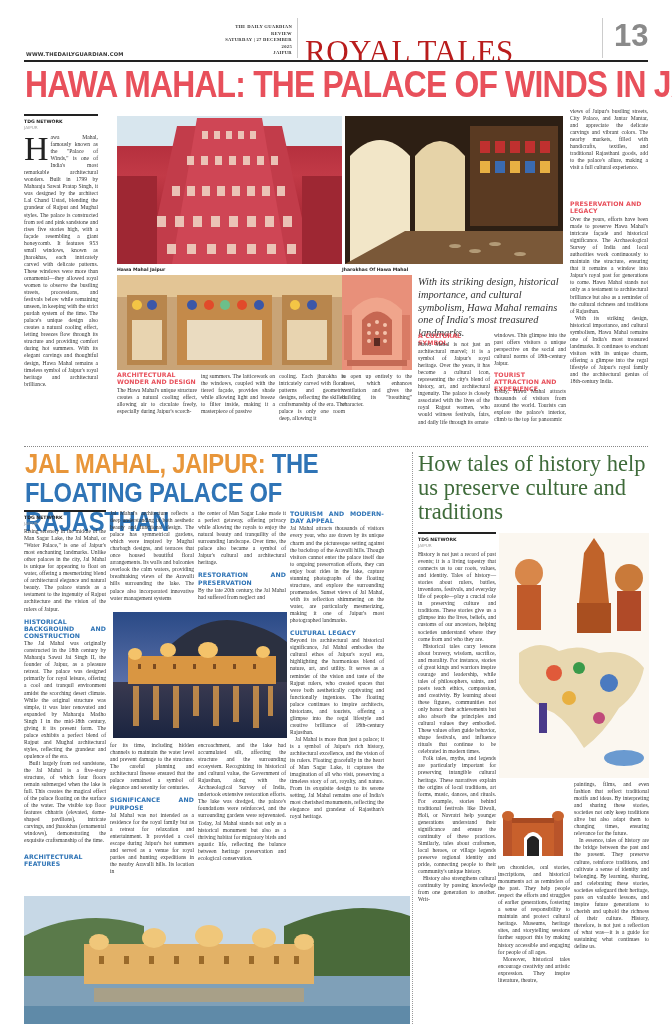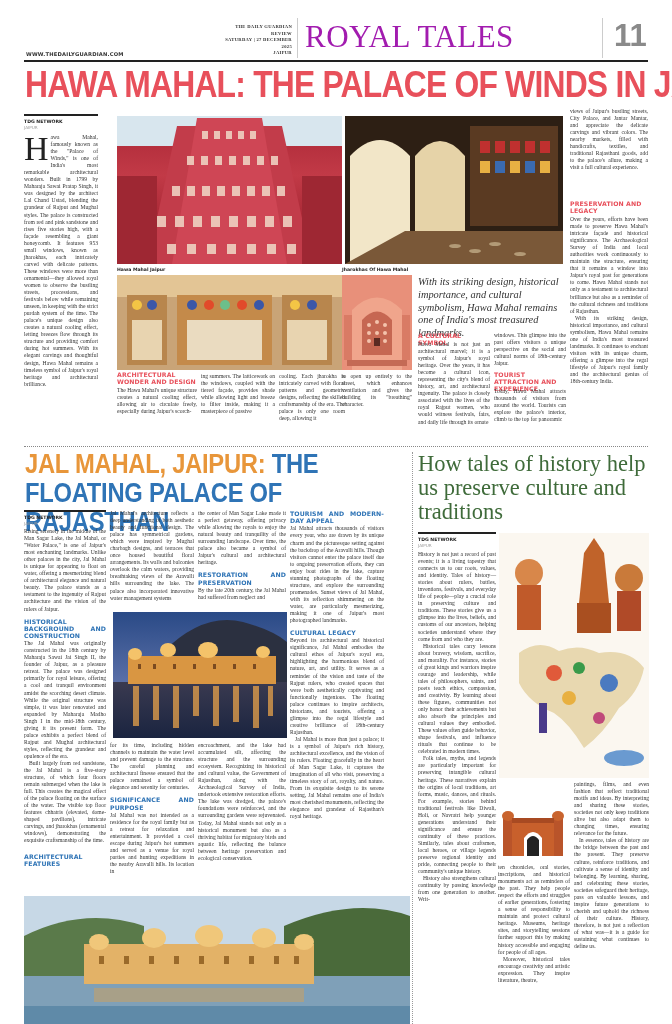--- a/index.html
+++ b/index.html
@@ -24,23 +24,23 @@
 </head>
 <body>
 
 <div class="abs sans" style="left:26px;top:51px;font-size:5.2px;font-weight:bold;color:#333;letter-spacing:0.2px">WWW.THEDAILYGUARDIAN.COM</div>
 <div class="abs serif" style="left:222px;top:24px;width:70px;text-align:right;font-size:4.6px;line-height:6.6px;font-weight:bold;color:#333;letter-spacing:0.3px">
   <div>THE DAILY GUARDIAN REVIEW</div>
   <div>SATURDAY | 27 DECEMBER 2025</div>
   <div>JAIPUR</div>
 </div>
 <div class="abs" style="left:297px;top:18px;width:1px;height:40px;background:#ccc"></div>
-<div class="abs serif" style="left:305px;top:19px;font-size:31px;color:#a21caf;letter-spacing:0.5px">ROYAL TALES</div>
+<div class="abs serif" style="left:305px;top:34px;font-size:31px;color:#b91c1c;letter-spacing:0.5px">ROYAL TALES</div>
 <div class="abs" style="left:602px;top:18px;width:1px;height:40px;background:#ccc"></div>
-<div class="abs cond" style="left:614px;top:18px;font-size:31px;font-weight:bold;color:#8a8a8a">11</div>
+<div class="abs cond" style="left:614px;top:18px;font-size:31px;font-weight:bold;color:#8a8a8a">13</div>
 <div class="abs" style="left:24px;top:60px;width:624px;height:2px;background:#222"></div>
 
 <div class="abs cond" style="left:25px;top:64px;font-size:37px;font-weight:bold;color:#e8505b;letter-spacing:-0.9px;transform:scaleX(0.86);transform-origin:left top;white-space:nowrap">HAWA MAHAL: THE PALACE OF WINDS IN JAIPUR</div>
 
 <div class="abs" style="left:24px;top:114px;width:74px">
   <div class="byline"><span>TDG NETWORK</span><span class="loc">JAIPUR</span></div>
 </div>
 <div class="abs body-txt" style="left:24px;top:134px;width:74px;font-size:5.6px">
   <span style="float:left;font-family:'Liberation Serif',serif;font-size:34px;line-height:28px;margin-right:2px;margin-top:1px;color:#222">H</span>
   <span>awa Mahal, famously known as the "Palace of Winds," is one of India's most remarkable architectural wonders. Built in 1799 by Maharaja Sawai Pratap Singh, it was designed by the architect Lal Chand Ustad, blending the grandeur of Rajput and Mughal styles. The palace is constructed from red and pink sandstone and rises five stories high, with a façade resembling a giant honeycomb. It features 953 small windows, known as jharokhas, each intricately carved with delicate patterns. These windows were more than ornamental—they allowed royal women to observe the bustling streets, processions, and festivals below while remaining unseen, in keeping with the strict purdah system of the time. The palace's unique design also creates a natural cooling effect, letting breezes flow through its structure and providing comfort during hot summers. With its elegant carvings and thoughtful design, Hawa Mahal remains a timeless symbol of Jaipur's royal heritage and architectural brilliance.</span>

